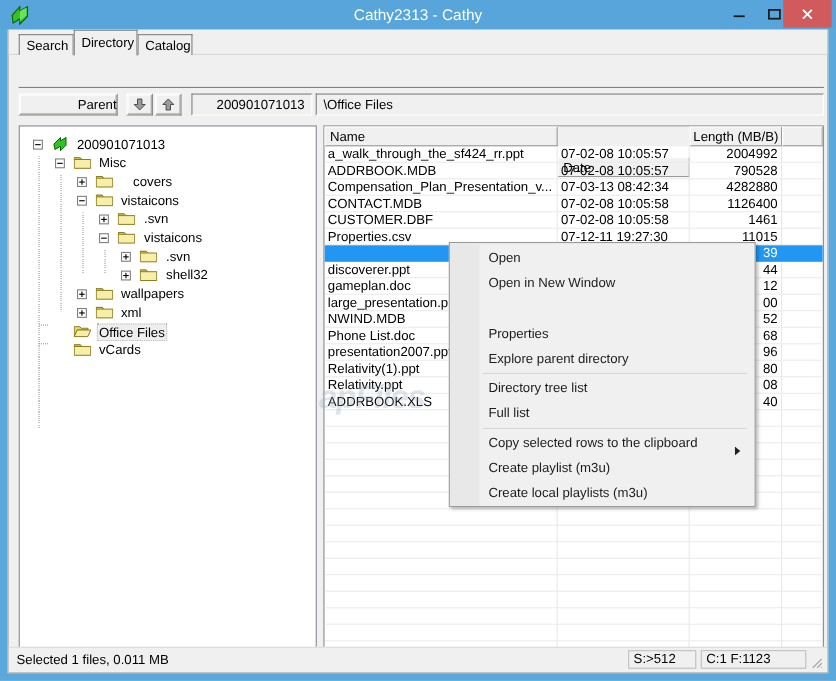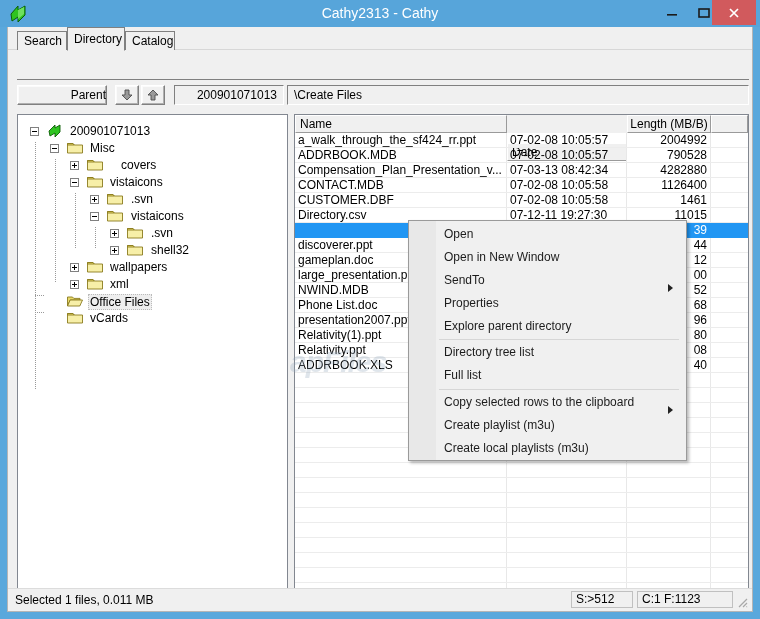--- a/index.html
+++ b/index.html
@@ -305,21 +305,21 @@
         <svg width="14" height="14" viewBox="0 0 14 14">
           <path d="M5 2 L9 2 L9 7 L12 7 L7 12 L2 7 L5 7 Z" fill="#9a9a9a" stroke="#4c4c4c" stroke-width="0.9"></path>
         </svg>
       </div>
       <div class="btn3d btn-up">
         <svg width="14" height="14" viewBox="0 0 14 14">
           <path d="M7 2 L12 7 L9 7 L9 12 L5 12 L5 7 L2 7 Z" fill="#9a9a9a" stroke="#4c4c4c" stroke-width="0.9"></path>
         </svg>
       </div>
       <div class="fieldsunk fld-id">200901071013</div>
-      <div class="fieldsunk fld-path">\Create Files</div>
+      <div class="fieldsunk fld-path">\Office Files</div>
     </div>
 
     <div class="treepanel">
 
       <div class="dotv" style="left:17px;top:27px;height:166px;"></div>
       <div class="dotv" style="left:17px;top:193px;height:82px;"></div>
       <div class="dotv" style="left:37px;top:44px;height:124px;"></div>
       <div class="dotv" style="left:57px;top:78px;height:56px;"></div>
       <div class="dotv" style="left:77px;top:112px;height:22px;"></div>
       <div class="doth" style="left:17px;top:180px;width:10px;"></div>
@@ -497,21 +497,21 @@
         <div class="rowline" style="top:59px;"></div>
 
         <div class="row" style="top:60px;">
           <div class="nm">CUSTOMER.DBF</div>
           <div class="dt">07-02-08 10:05:58</div>
           <div class="ln">1461</div>
         </div>
         <div class="rowline" style="top:74px;"></div>
 
         <div class="row" style="top:75px;">
-          <div class="nm">Directory.csv</div>
+          <div class="nm">Properties.csv</div>
           <div class="dt">07-12-11 19:27:30</div>
           <div class="ln">11015</div>
         </div>
         <div class="rowline" style="top:89px;"></div>
 
         <div class="row selected" style="top:90px;">
           <div class="dt"></div>
           <div class="ln">39</div>
         </div>
 
@@ -624,28 +624,20 @@
 
   <div class="ctxmenu">
     <div class="ctx-gutter"></div>
 
     <div class="ctx-item" style="top:2px;">
       <span class="lbl">Open</span>
     </div>
     <div class="ctx-item" style="top:25px;">
       <span class="lbl">Open in New Window</span>
     </div>
-    <div class="ctx-item" style="top:48px;">
-      <span class="lbl">SendTo</span>
-      <span class="ctx-arrow">
-        <svg width="6" height="8" viewBox="0 0 6 8">
-            <path d="M0 0 L5 4 L0 8 Z" fill="#222"></path>
-          </svg>
-      </span>
-    </div>
     <div class="ctx-item" style="top:71px;">
       <span class="lbl">Properties</span>
     </div>
     <div class="ctx-item" style="top:94px;">
       <span class="lbl">Explore parent directory</span>
     </div>
 
     <div class="ctx-sep" style="top:118px;"></div>
 
     <div class="ctx-item" style="top:120px;">

